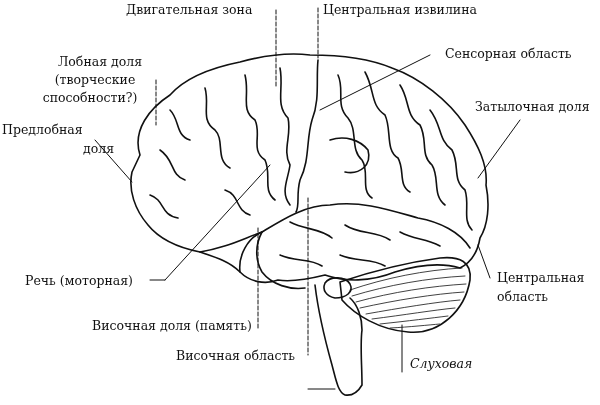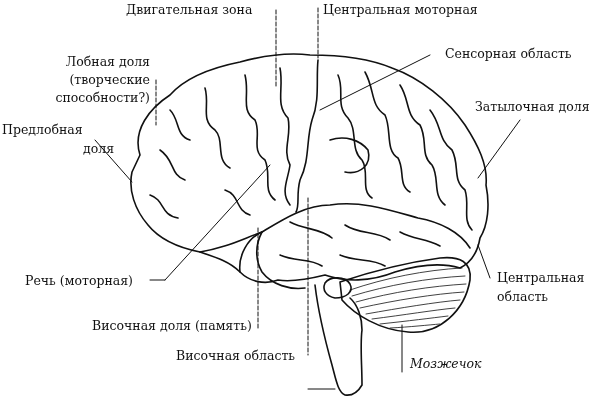--- a/index.html
+++ b/index.html
@@ -1,20 +1,20 @@
 <!DOCTYPE html>
 <html><head>
 <meta charset="utf-8">
 <style>
   html, body { margin:0; padding:0; background:#ffffff; }
   body { width:600px; height:405px; position:relative; overflow:hidden;
          font-family:"DejaVu Serif","Liberation Serif",serif; color:#111; }
   #diagram { position:absolute; left:0; top:0; width:600px; height:405px; }
   .lbl { position:absolute; font-size:12.5px; line-height:15px; white-space:nowrap; color:#111; }
-  .lbl.right { text-align:right; }
+  .lbl.right { text-align:center; }
   .lbl.italic { font-style:italic; }
 </style>
 </head>
 <body>
 
 <svg id="diagram" viewBox="0 0 600 405" xmlns="http://www.w3.org/2000/svg">
   <g fill="none" stroke="#111" stroke-width="1.6" stroke-linecap="round" stroke-linejoin="round">
 
     <path d="M140,155 C132,130 150,108 170,95 C185,78 210,68 240,62 C262,56 285,52 310,55 C340,55 368,58 392,68 C420,78 448,100 465,125 C478,145 488,165 486,185 C490,205 488,225 480,238 C478,250 472,262 460,268 C440,262 418,265 395,272 C370,282 345,282 325,275 C305,280 290,282 278,280 C265,285 250,282 240,272 C230,262 218,258 200,252 C180,248 160,240 148,225 C135,210 128,190 132,172 Z"></path>
 
@@ -67,27 +67,27 @@
       <line x1="165" y1="280" x2="270" y2="165"></line>
       <line x1="150" y1="280" x2="165" y2="280"></line>
       <line x1="478" y1="245" x2="490" y2="278"></line>
       <line x1="402" y1="325" x2="402" y2="372"></line>
       <line x1="308" y1="389" x2="335" y2="389"></line>
     </g>
   </g>
 </svg>
 
 <div class="lbl" style="left:126px;top:2px;">Двигательная зона</div>
-<div class="lbl" style="left:323px;top:2px;">Центральная моторная</div>
+<div class="lbl" style="left:323px;top:2px;">Центральная извилина</div>
 <div class="lbl" style="left:445px;top:46px;">Сенсорная область</div>
 <div class="lbl right" style="left:50px;top:54px;width:100px;">Лобная доля</div>
 <div class="lbl right" style="left:40px;top:72px;width:110px;">(творческие</div>
 <div class="lbl right" style="left:30px;top:90px;width:120px;">способности?)</div>
 <div class="lbl" style="left:475px;top:99px;">Затылочная доля</div>
 <div class="lbl" style="left:2px;top:122px;">Предлобная</div>
 <div class="lbl" style="left:52px;top:141px;margin-left:31px;">доля</div>
 <div class="lbl" style="left:25px;top:273px;">Речь (моторная)</div>
 <div class="lbl" style="left:497px;top:270px;">Центральная</div>
 <div class="lbl" style="left:497px;top:289px;">область</div>
 <div class="lbl" style="left:92px;top:318px;">Височная доля (память)</div>
 <div class="lbl" style="left:176px;top:348px;">Височная область</div>
-<div class="lbl italic" style="left:410px;top:356px;">Мозжечок</div>
+<div class="lbl italic" style="left:410px;top:356px;">Слуховая</div>
 <div class="lbl" style="left:238px;top:381px;margin-top:28px;">Ствол</div>
 
 </body></html>

